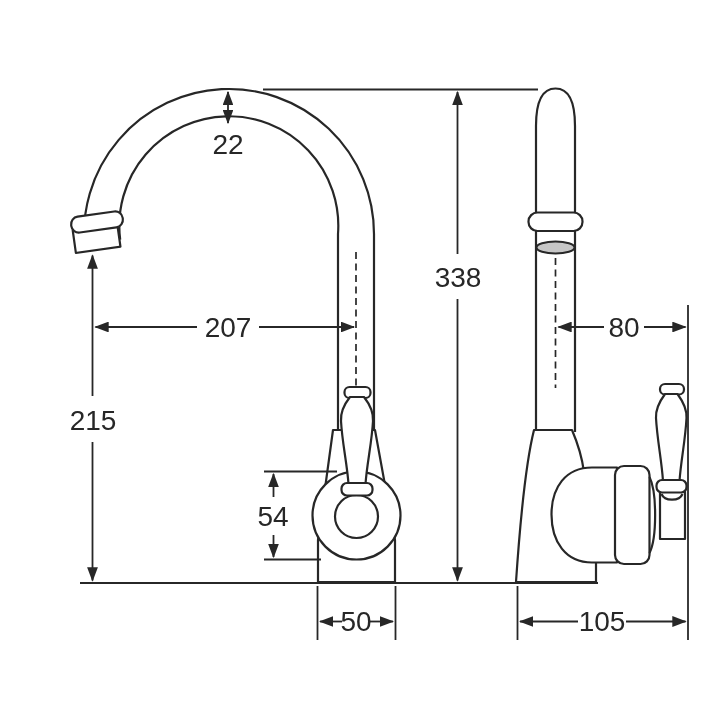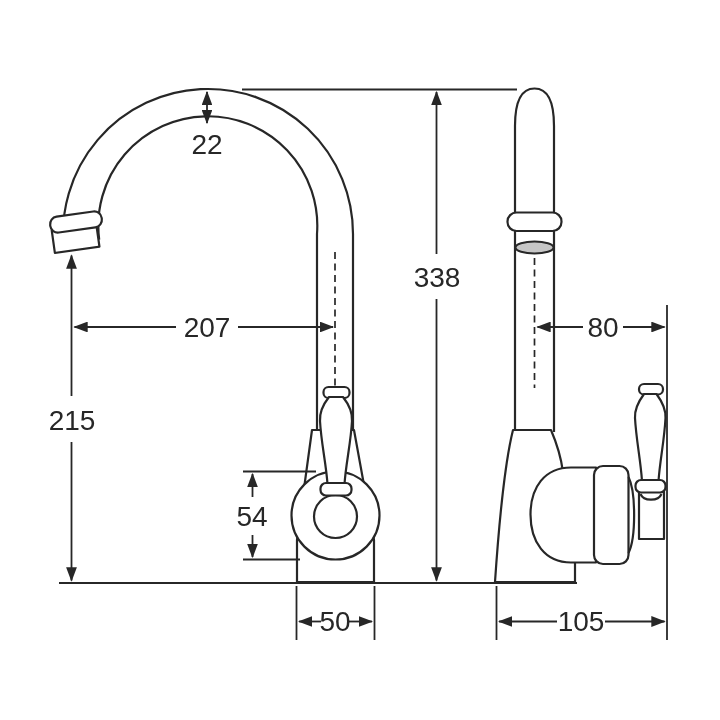--- a/index.html
+++ b/index.html
@@ -1,17 +1,17 @@
 <!DOCTYPE html>
 <html style="--line: #272727; --shade: #c6c6c6; --bg: #ffffff;"><head>
 <meta charset="utf-8">
 <style>
   :root { --line:#272727; --shade:#c6c6c6; --bg:#ffffff; }
   html,body { margin:0; padding:0; background:var(--bg); }
-  .stage { width:633px; height:720px; background:var(--bg); position:relative; }
+  .stage { width:633px; height:720px; background:var(--bg); position:relative;padding-left:21px; }
   svg { display:block; }
   .outline { fill:#ffffff; stroke:var(--line); stroke-width:2.2; stroke-linejoin:round; }
   .stroke  { fill:none;    stroke:var(--line); stroke-width:2.2; stroke-linejoin:round; }
   .dim     { fill:none;    stroke:var(--line); stroke-width:1.8; }
   .dashed  { fill:none;    stroke:var(--line); stroke-width:1.7; stroke-dasharray:7 4.5; }
   .shadefill { stroke:var(--line); stroke-width:2; }
   .dim-text { font-family:"Liberation Sans", sans-serif; font-size:28px; fill:var(--line);
               text-anchor:middle; }
   .arrowhead { fill:var(--line); }
 </style>

